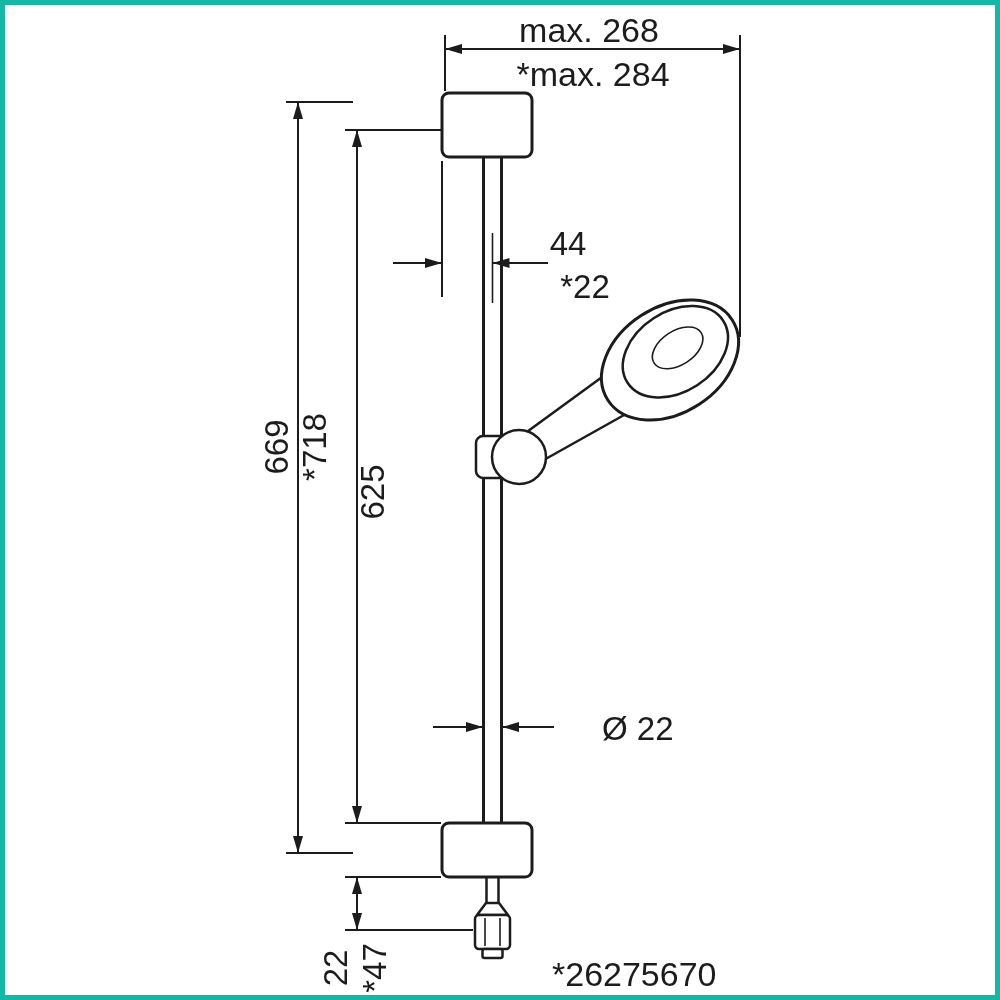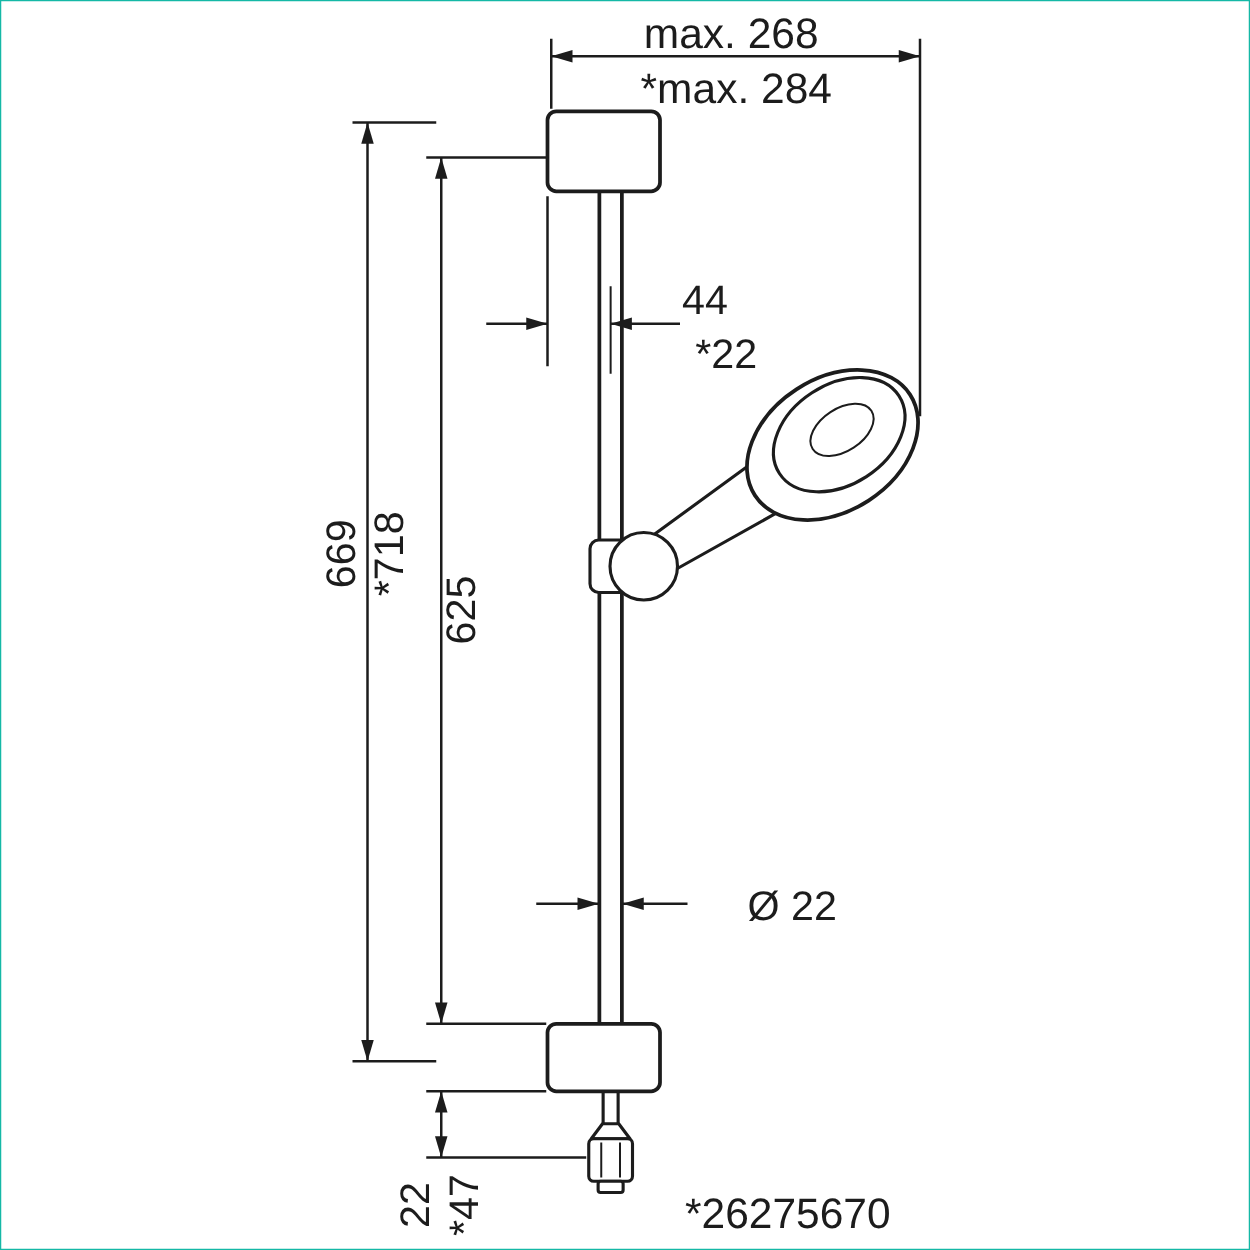--- a/index.html
+++ b/index.html
@@ -1,16 +1,16 @@
 <!DOCTYPE html>
 <html><head>
 <meta charset="utf-8">
 <style>
   html,body{margin:0;padding:0;background:#fff;}
-  .stage{position:relative;width:1000px;height:1000px;background:#fff;overflow:hidden;border:1px solid #14b8a6;box-sizing:border-box;}
+  .stage{position:relative;width:1000px;height:1000px;background:#fff;overflow:hidden;border:5px solid #14b8a6;box-sizing:border-box;}
   svg{display:block;}
   svg text{font-family:"Liberation Sans",sans-serif;fill:#1c1c1c;}
   .t33{font-size:33px;}
   .t34{font-size:34px;}
   .obj{fill:#ffffff;stroke:#1c1c1c;stroke-width:3;stroke-linejoin:round;}
   .obj25{fill:#ffffff;stroke:#1c1c1c;stroke-width:2.5;stroke-linejoin:round;}
   .ln{fill:none;stroke:#1c1c1c;stroke-width:3;stroke-linecap:butt;}
   .dim{fill:none;stroke:#1c1c1c;stroke-width:2;}
   .thin{fill:none;stroke:#1c1c1c;stroke-width:1.6;}
   .arr{fill:#1c1c1c;stroke:none;}

